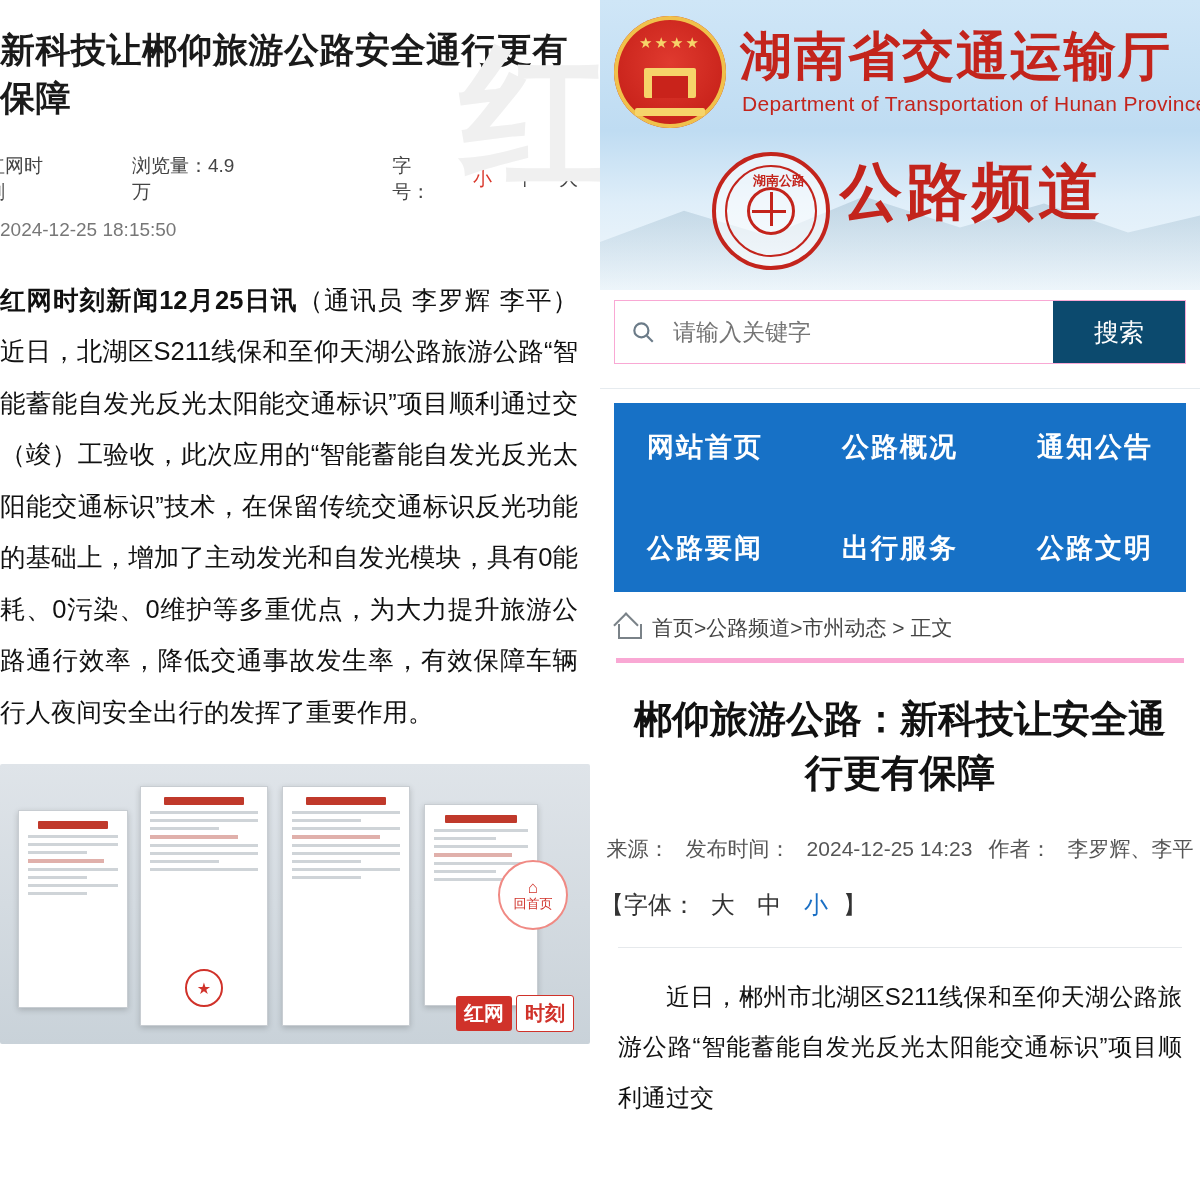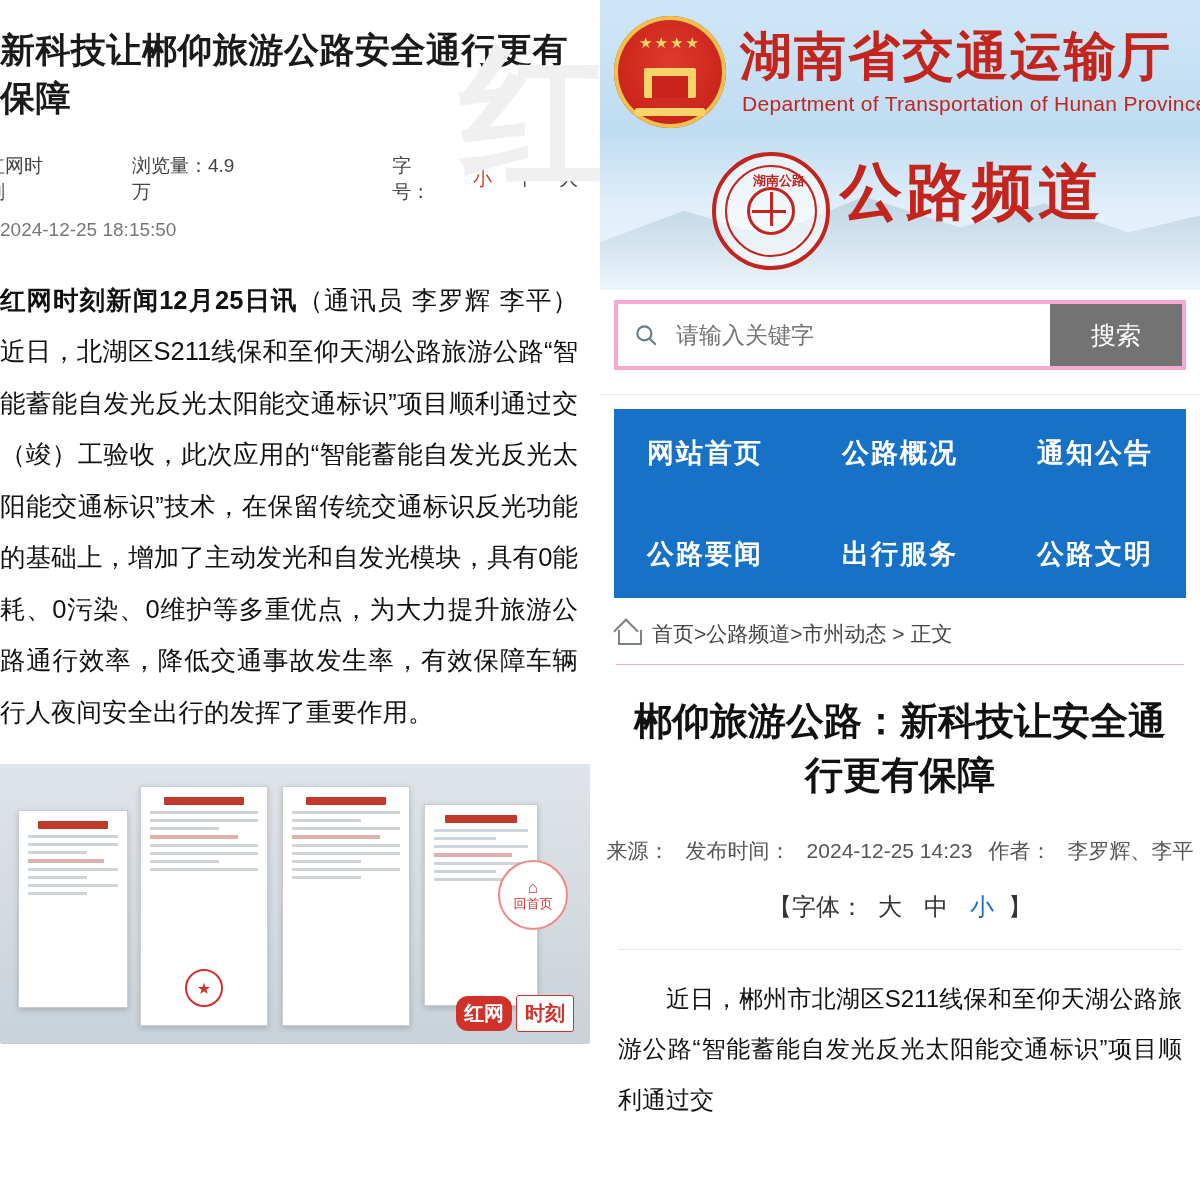--- a/index.html
+++ b/index.html
@@ -60,21 +60,21 @@
   .doc.d3{left:282px;top:22px;width:126px;height:238px;}
   .doc.d4{left:424px;top:40px;width:112px;height:200px;}
   .stamp{
     position:absolute;left:50%;transform:translateX(-50%);bottom:18px;width:34px;height:34px;
     border:2px solid #d0322a;border-radius:50%;color:#d0322a;font-size:16px;
     display:flex;align-items:center;justify-content:center;
   }
   .logo-badge{
     position:absolute;right:16px;bottom:12px;display:flex;align-items:center;
   }
-  .logo-badge .b1{background:#d0322a;color:#fff;font-weight:bold;font-size:20px;padding:4px 8px;border-radius:12px;}
+  .logo-badge .b1{background:#d0322a;color:#fff;font-weight:bold;font-size:20px;padding:4px 8px;border-radius:3px;}
   .logo-badge .b2{background:#fff;color:#d0322a;font-weight:bold;font-size:20px;padding:4px 8px;border-radius:3px;margin-left:4px;border:1px solid #d0322a;}
   .backtop{
     position:absolute;right:22px;top:96px;width:66px;height:66px;border-radius:50%;
     border:2px solid #f08a84;background:#fff;color:#d0322a;font-size:13px;
     display:flex;flex-direction:column;align-items:center;justify-content:center;line-height:1.2;
   }
   .backtop .ar{font-size:17px;line-height:1;}
 
   
   .right{width:600px;height:1200px;background:#fff;overflow:hidden;position:relative;}
@@ -114,58 +114,58 @@
   .seal .wheel:before{left:50%;top:2px;width:3px;height:34px;margin-left:-1.5px;}
   .seal .wheel:after{top:50%;left:2px;height:3px;width:34px;margin-top:-1.5px;}
   .ch-title{
     position:absolute;left:240px;top:150px;font-size:62px;font-weight:bold;color:#c3241c;letter-spacing:4px;
   }
   .ch-sub{
     position:absolute;left:244px;top:222px;font-size:30px;color:#c3241c;letter-spacing:3px;
   }
 
   .searchbar{
-    display:flex;align-items:stretch;height:62px;margin:10px 14px 0 14px;border:4px solid #f9a8d4;background:#fff;
+    display:flex;align-items:stretch;height:62px;margin:10px 14px 0 14px;border:1px solid #f9a8d4;background:#fff;
   }
   .searchbar .sicon{width:56px;display:flex;align-items:center;justify-content:center;}
   .searchbar input{
     flex:1;border:0;outline:0;font-size:23px;color:#9aa3ab;background:transparent;
     font-family:"Liberation Sans","DejaVu Sans",sans-serif;
   }
   .searchbar .sbtn{
-    width:132px;background:#737373;color:#fff;font-size:25px;display:flex;align-items:center;justify-content:center;
+    width:132px;background:#0c4a6e;color:#fff;font-size:25px;display:flex;align-items:center;justify-content:center;
   }
   .sep{height:16px;background:#fff;border-bottom:1px solid #e6ebef;margin:8px 0 0 0;}
 
   .navgrid{
     margin:14px 14px 0 14px;background:#1771c6;color:#fff;
     display:grid;grid-template-columns:repeat(3,1fr);row-gap:0;gap:13px;
   }
   .navgrid .nav{
     height:88px;display:flex;align-items:center;justify-content:center;
     font-size:27px;font-weight:bold;letter-spacing:2px;
   }
 
   .crumb{
     display:flex;align-items:center;gap:10px;margin:22px 16px 0 16px;font-size:21px;color:#444;
-    padding-bottom:16px;border-bottom:1px solid #f9a8d4;
+    padding-bottom:16px;border-bottom:5px solid #f9a8d4;
   }
   .crumb .home{width:26px;height:22px;position:relative;}
   .crumb .home:before{content:"";position:absolute;left:2px;top:7px;width:20px;height:13px;border:2px solid #7a8288;border-top:0;}
   .crumb .home:after{content:"";position:absolute;left:1px;top:-1px;width:16px;height:16px;border-left:2px solid #7a8288;border-top:2px solid #7a8288;transform:rotate(45deg);}
 
   .news-title{
     margin:30px 18px 0 18px;text-align:center;font-size:38px;font-weight:bold;color:#111;line-height:1.42;
   }
   .news-meta{
     display:flex;align-items:center;justify-content:center;gap:16px;
     margin:34px 10px 0 10px;font-size:21px;color:#555;flex-wrap:nowrap;white-space:nowrap;
   }
   .news-font{
-    margin:26px 0 0 0;text-align:center;font-size:24px;color:#333;font-family:Liberation Serif, serif;
+    margin:26px 0 0 0;text-align:left;font-size:24px;color:#333;
   }
   .news-font .sz{margin:0 8px;}
   .news-font .sz.act{color:#1a6fc4;}
   .divider{margin:26px 18px 0 18px;border-top:1px solid #e6e9ec;}
   .news-body{
     margin:24px 18px 0 18px;font-size:24px;color:#111;line-height:2.1;text-align:justify;
   }
   .news-body p{margin:0 0 12px 0;text-indent:2em;}
 </style>
 </head>

